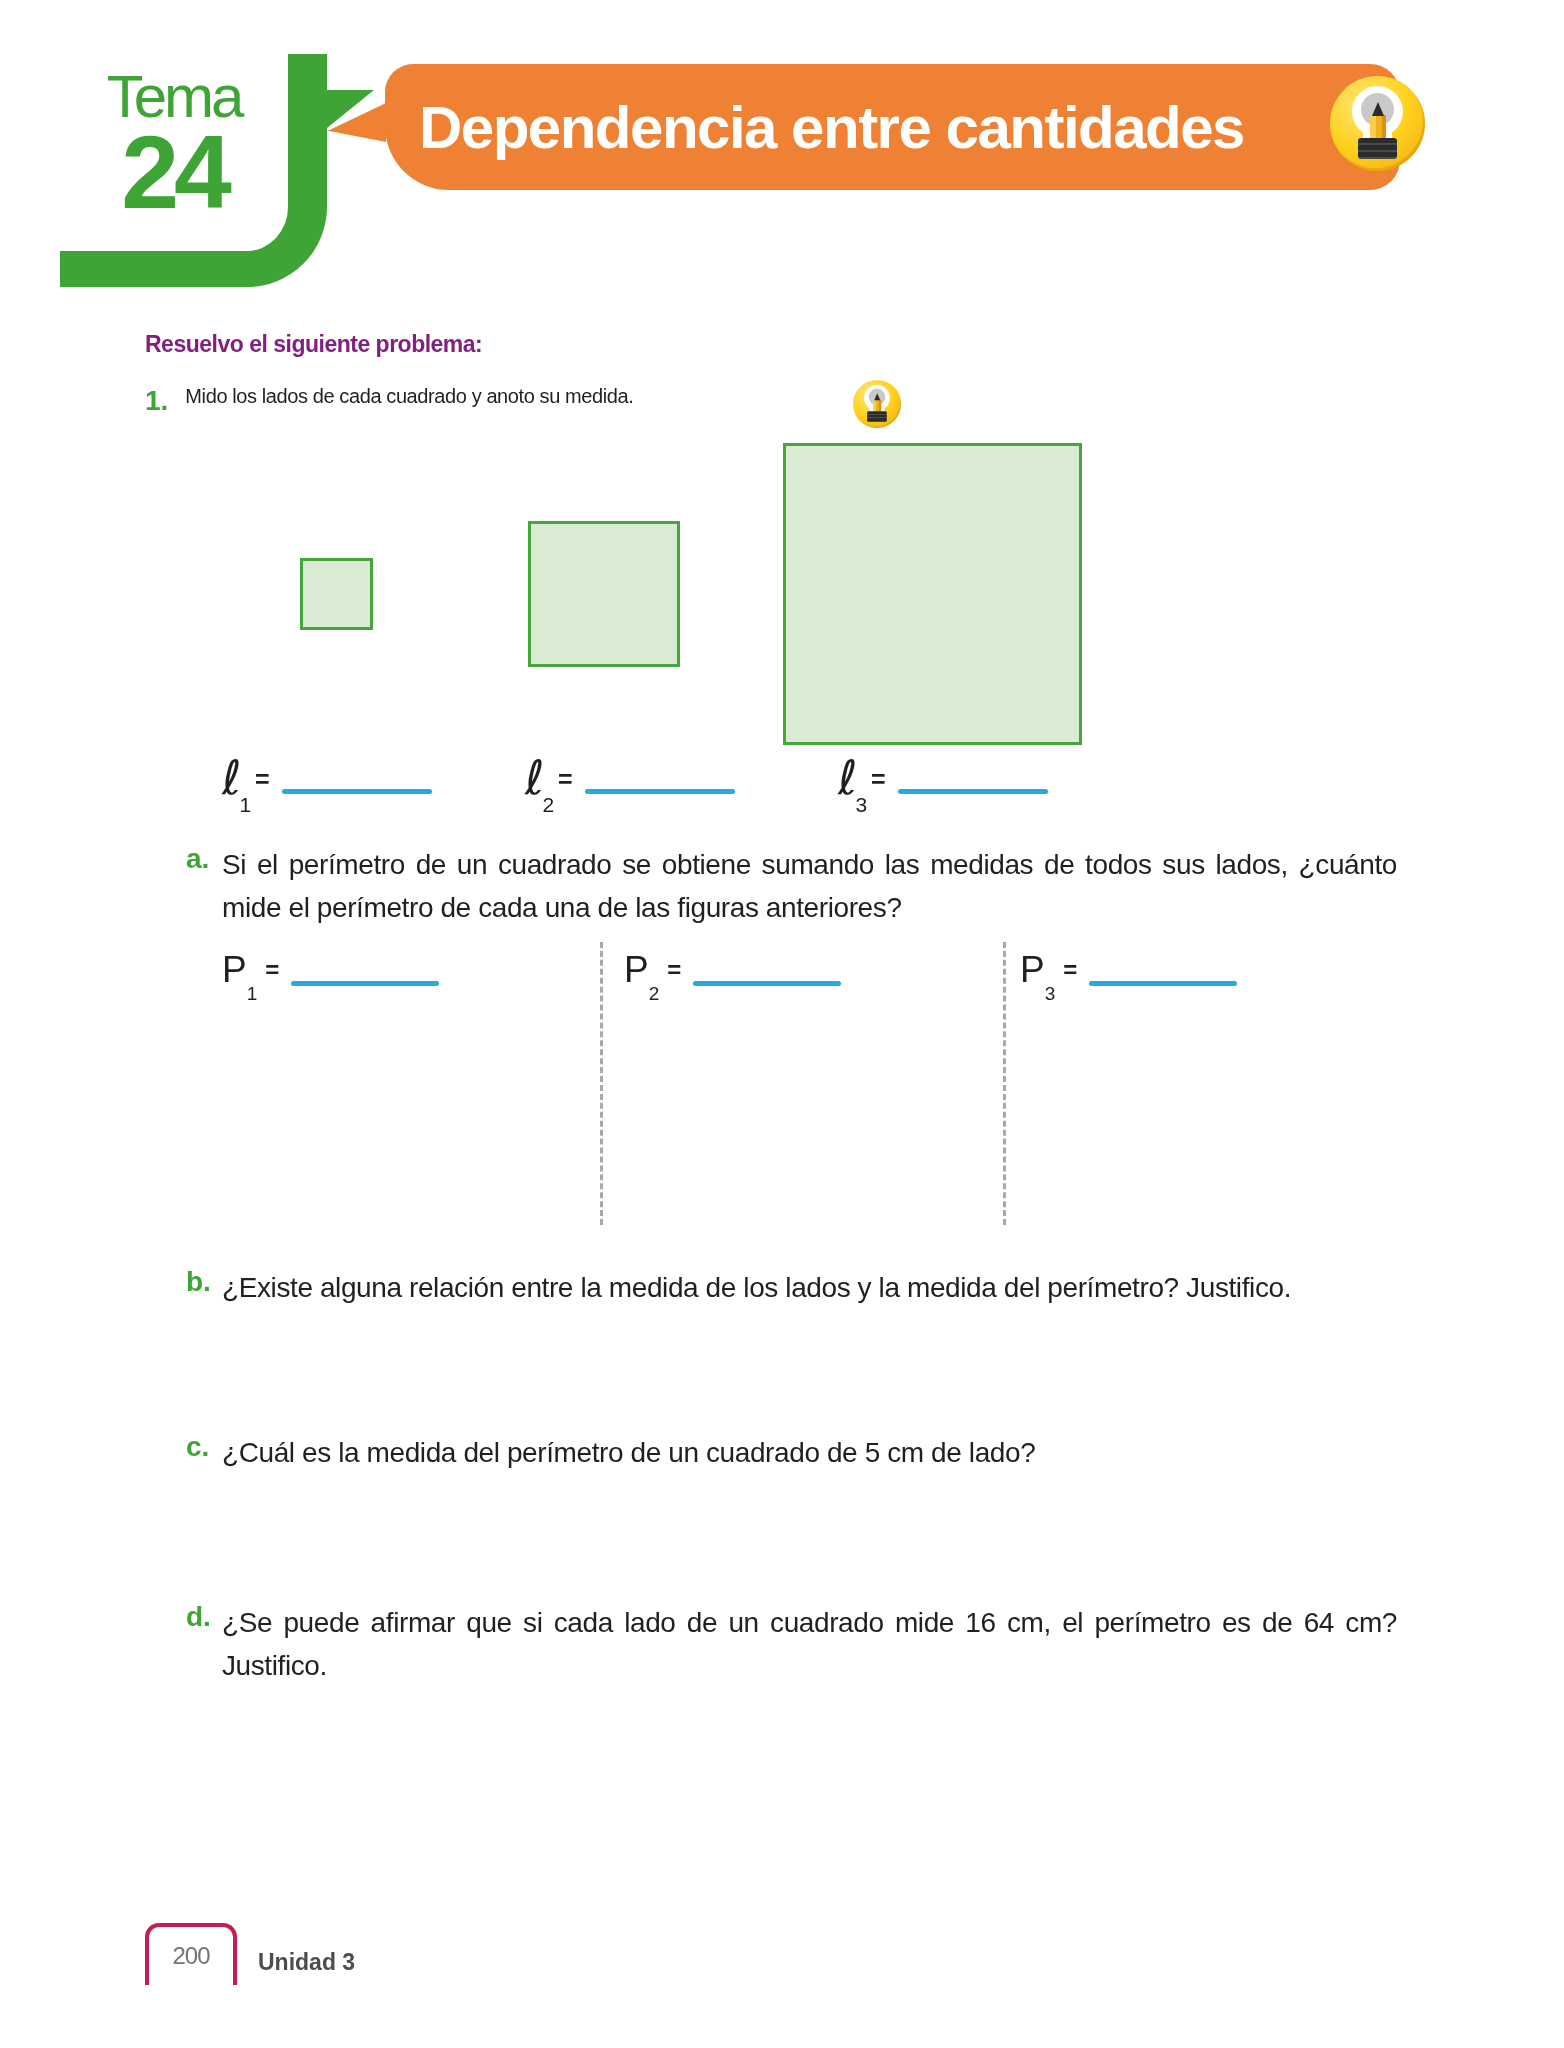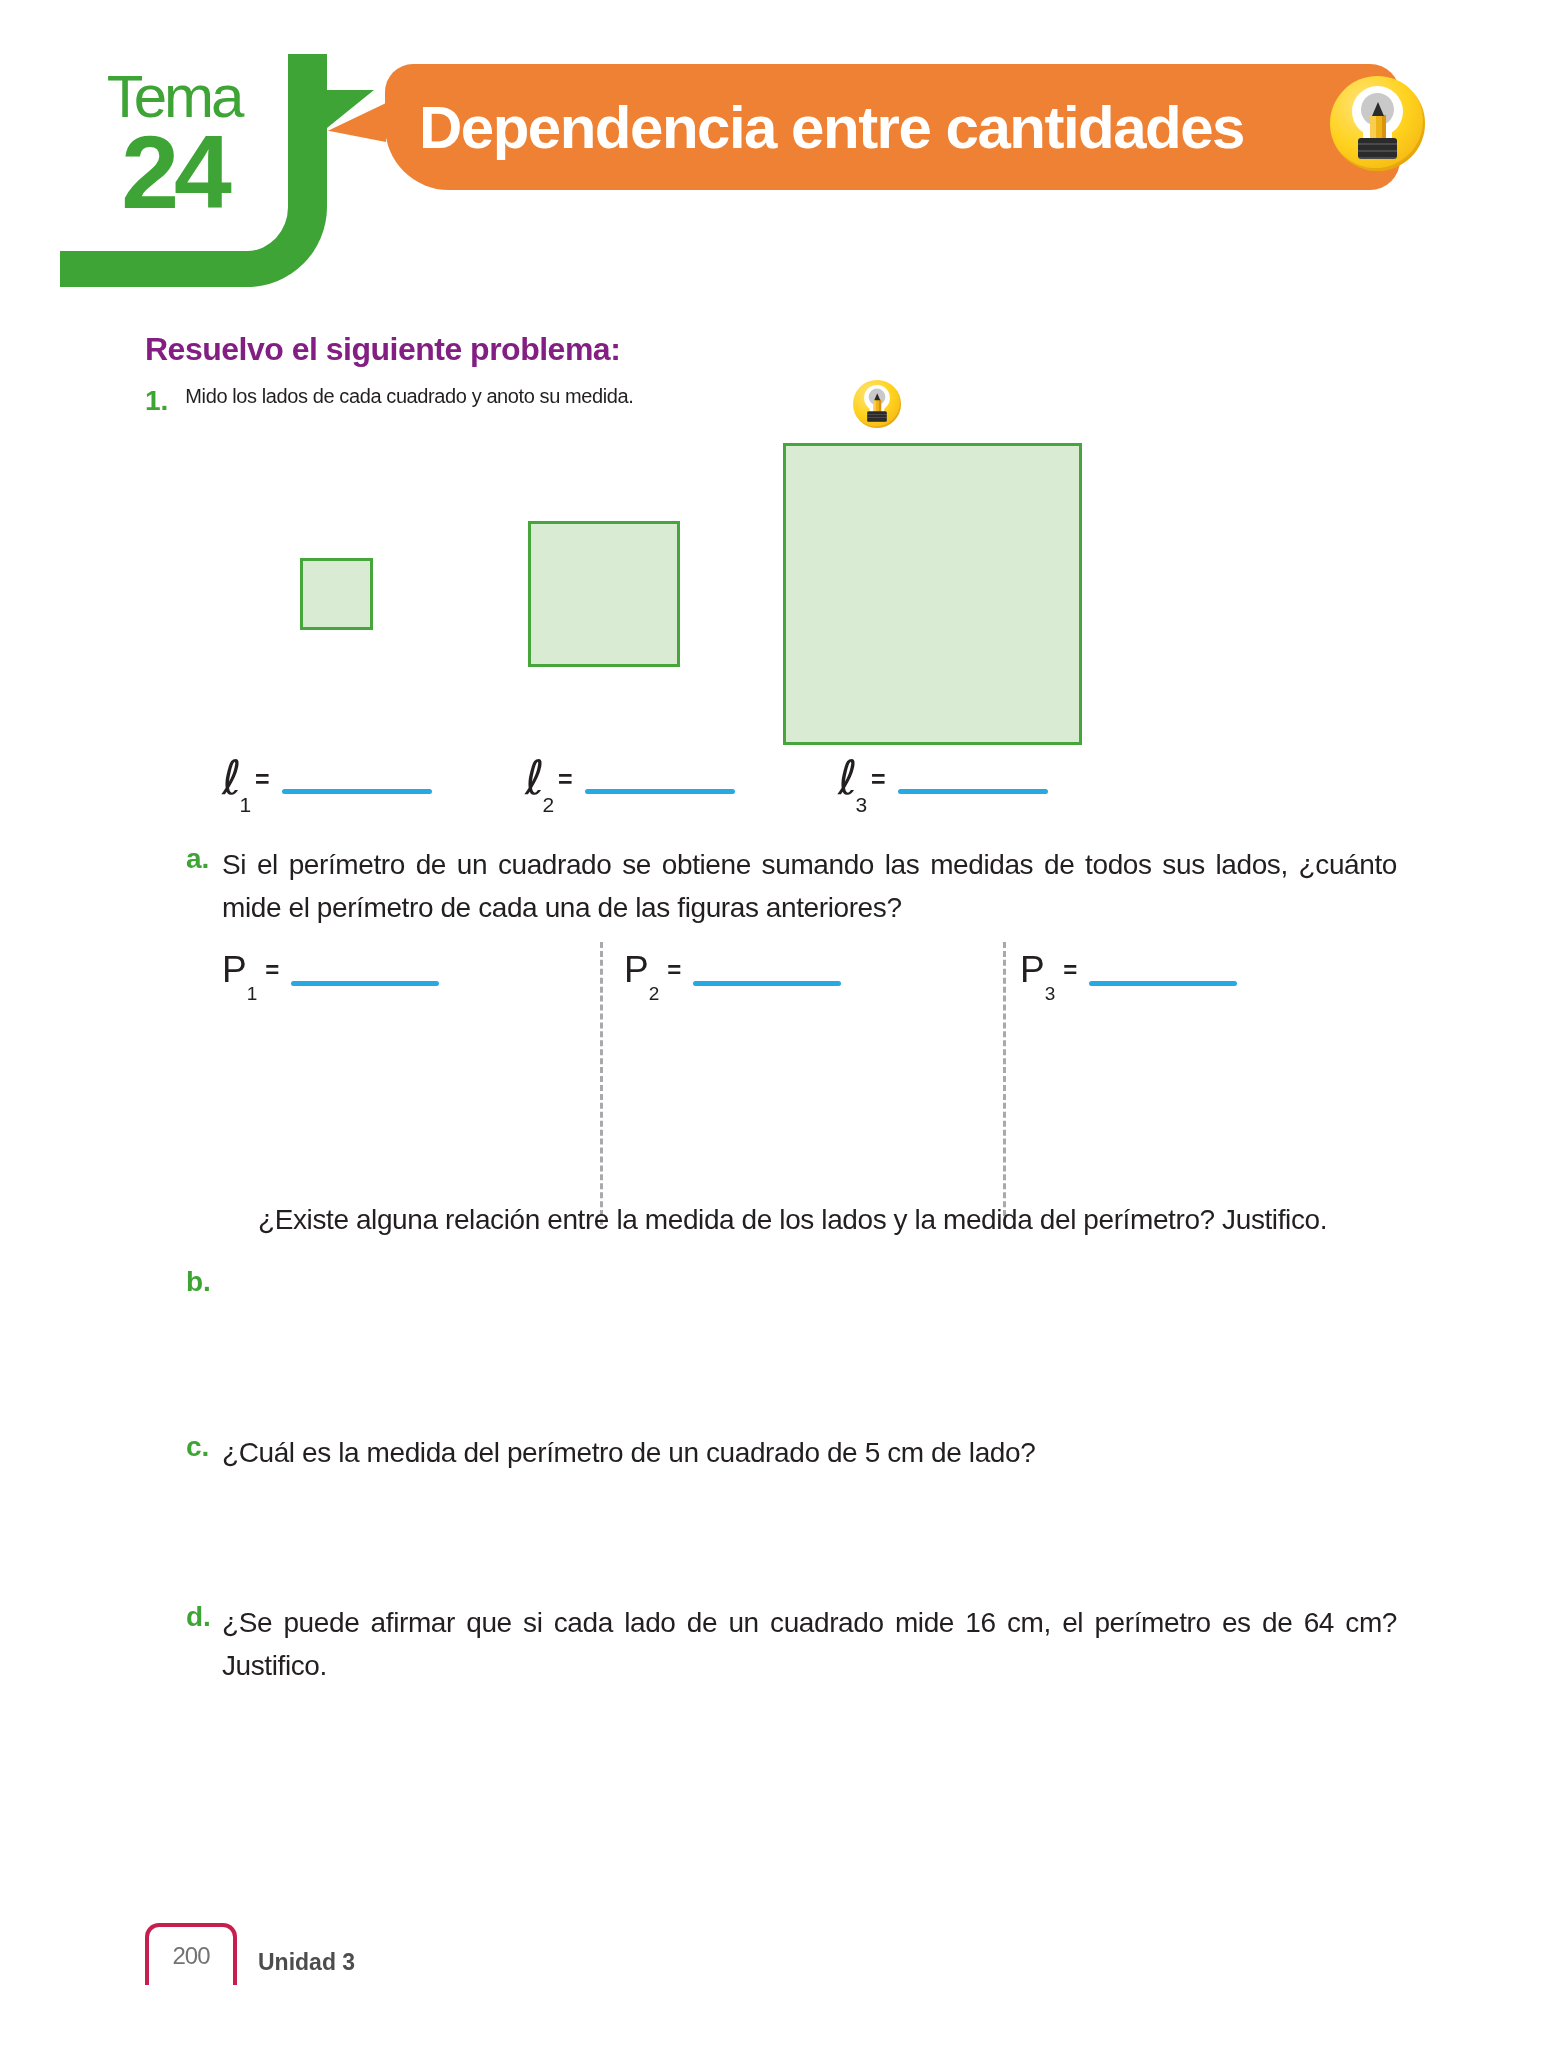--- a/index.html
+++ b/index.html
@@ -46,42 +46,42 @@
   .pencil-tip { position:absolute; left:42px; top:26px; width:0; height:0;
     border-left:6px solid transparent; border-right:6px solid transparent; border-bottom:14px solid #2B2B2B; }
   .pencil-body{ position:absolute; left:40px; top:39px; width:16px; height:26px;
     background:linear-gradient(90deg,#f7ce52 0 40%, #efb31a 40% 75%, #d9940e 75%); }
   .bulb-base  { position:absolute; left:28px; top:62px; width:39px; height:21px; border-radius:3px;
     background:repeating-linear-gradient(180deg,#2B2B2B 0 5px,#4a4a4a 5px 7px); }
   .icon-big   { left:1330px; top:76px; }
   .icon-small-wrap { position:absolute; left:853px; top:380px; width:48px; height:48px; }
   .icon-small-wrap .bulb-icon { transform:scale(0.505); transform-origin:0 0; left:0; top:0; }
   
-  .section-heading { position:absolute; left:145px; top:331px; font-size:32px; font-weight:bold;
+  .section-heading { position:absolute; left:145px; top:331px; font-size:23px; font-weight:bold;
     color:#831F82; letter-spacing:-0.5px; }
   .q1-row { position:absolute; left:145px; top:385px; display:flex; align-items:flex-start; }
   .q1-num { color:#3DA435; font-weight:bold; font-size:28px; margin-right:17px; }
   .q1-text { font-size:20px; letter-spacing:-0.4px; }
   
   .gsq { position:absolute; background:#DAEBD3; border:3px solid #46A53B; }
   .sq1 { left:300px; top:558px; width:73px;  height:72px;  }
   .sq2 { left:528px; top:521px; width:152px; height:146px; }
   .sq3 { left:783px; top:443px; width:299px; height:302px; }
   .side-label { position:absolute; top:748px; display:flex; align-items:flex-end; height:52px; }
   .sl1 { left:222px; } .sl2 { left:525px; } .sl3 { left:838px; }
   .ell { font-family:"DejaVu Serif","DejaVu Sans",serif; font-style:italic; font-size:47px; line-height:44px; }
   .subn { font-size:21px; position:relative; top:10px; left:-2px; line-height:10px; }
   .eq  { font-size:25px; font-weight:bold; position:relative; top:-6px; margin-left:2px; }
   .blank { display:inline-block; width:150px; height:5px; background:#29A9E1; border-radius:2.5px;
     margin-left:12px; margin-bottom:6px; }
   
   .q-letter { position:absolute; left:186px; font-size:28px; font-weight:bold; color:#3DA435; }
   .q-text   { position:absolute; left:222px; font-size:28px; line-height:43px; letter-spacing:-0.4px; }
   .qa-letter { top:843px; } .qa-text { top:843px; width:1175px; text-align:justify; }
-  .qb-letter { top:1266px; } .qb-text { top:1198px; white-space:nowrap;margin-left:36px; }
+  .qb-letter { top:1266px; } .qb-text { top:1266px; white-space:nowrap; }
   .qc-letter { top:1431px; } .qc-text { top:1431px; white-space:nowrap; }
   .qd-letter { top:1601px; } .qd-text { top:1601px; width:1175px; text-align:justify; }
   .p-label { position:absolute; top:942px; display:flex; align-items:flex-end; height:46px; }
   .pl1 { left:222px; } .pl2 { left:624px; } .pl3 { left:1020px; }
   .psym { font-size:37px; line-height:36px; }
   .psub { font-size:19px; position:relative; top:10px; left:0px; line-height:8px; }
   .peq  { font-size:24px; font-weight:bold; position:relative; top:-4px; margin-left:8px; }
   .p-label .blank { width:148px; margin-bottom:2px; }
   .dash-divider { position:absolute; top:942px; height:283px; width:0;
     border-left:3px dashed #A7A9AC; }

